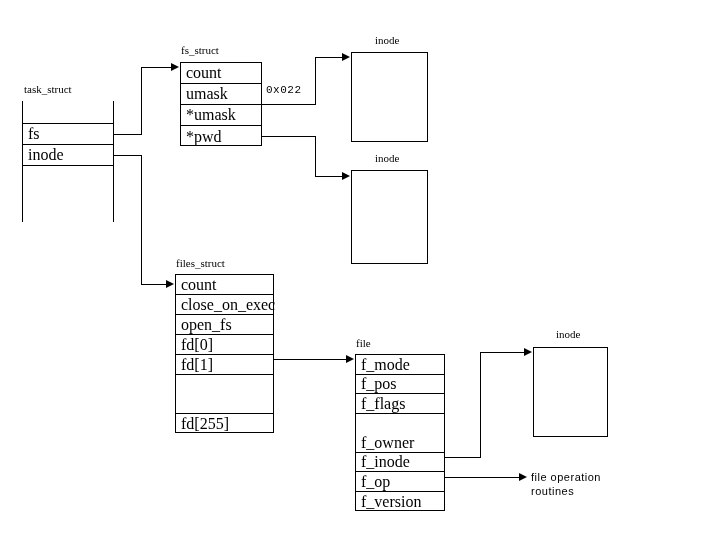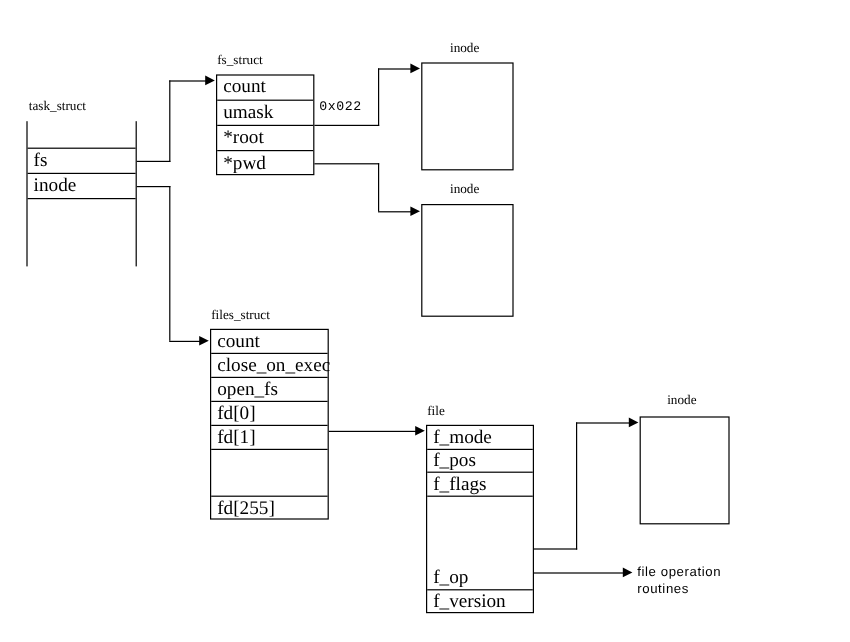--- a/index.html
+++ b/index.html
@@ -96,21 +96,21 @@
   <div class="caption" style="left:181px; top:45px;">fs_struct</div>
 
   <div class="box" style="left:180px; top:62px; width:82px; height:84px;">
     <div class="row" style="top:0px; height:21px;">
       <span>count</span>
     </div>
     <div class="row" style="top:21px; height:21px;">
       <span>umask</span>
     </div>
     <div class="row" style="top:42px; height:21px;">
-      <span>*root</span>
+      <span>*umask</span>
     </div>
     <div class="row last" style="top:63px; height:21px;text-align:right;">
       <span>*pwd</span>
     </div>
   </div>
 
   <div class="note" style="left:266px; top:85px;">0x022</div>
 
   <div class="caption" style="left:176px; top:258px;">files_struct</div>
 
@@ -142,20 +142,26 @@
 
   <div class="box" style="left:355px; top:354px; width:90px; height:157px;">
     <div class="row" style="top:0px; height:20px;">
       <span>f_mode</span>
     </div>
     <div class="row" style="top:20px; height:19px;">
       <span>f_pos</span>
     </div>
     <div class="row" style="top:39px; height:20px;">
       <span>f_flags</span>
+    </div>
+    <div class="row" style="top:78px; height:20px;">
+      <span>f_owner</span>
+    </div>
+    <div class="row" style="top:98px; height:19px;">
+      <span>f_inode</span>
     </div>
     <div class="row" style="top:117px; height:20px;">
       <span>f_op</span>
     </div>
     <div class="row last" style="top:137px; height:20px;">
       <span>f_version</span>
     </div>
   </div>
 
   <div class="caption" style="left:375px; top:35px;">inode</div>

